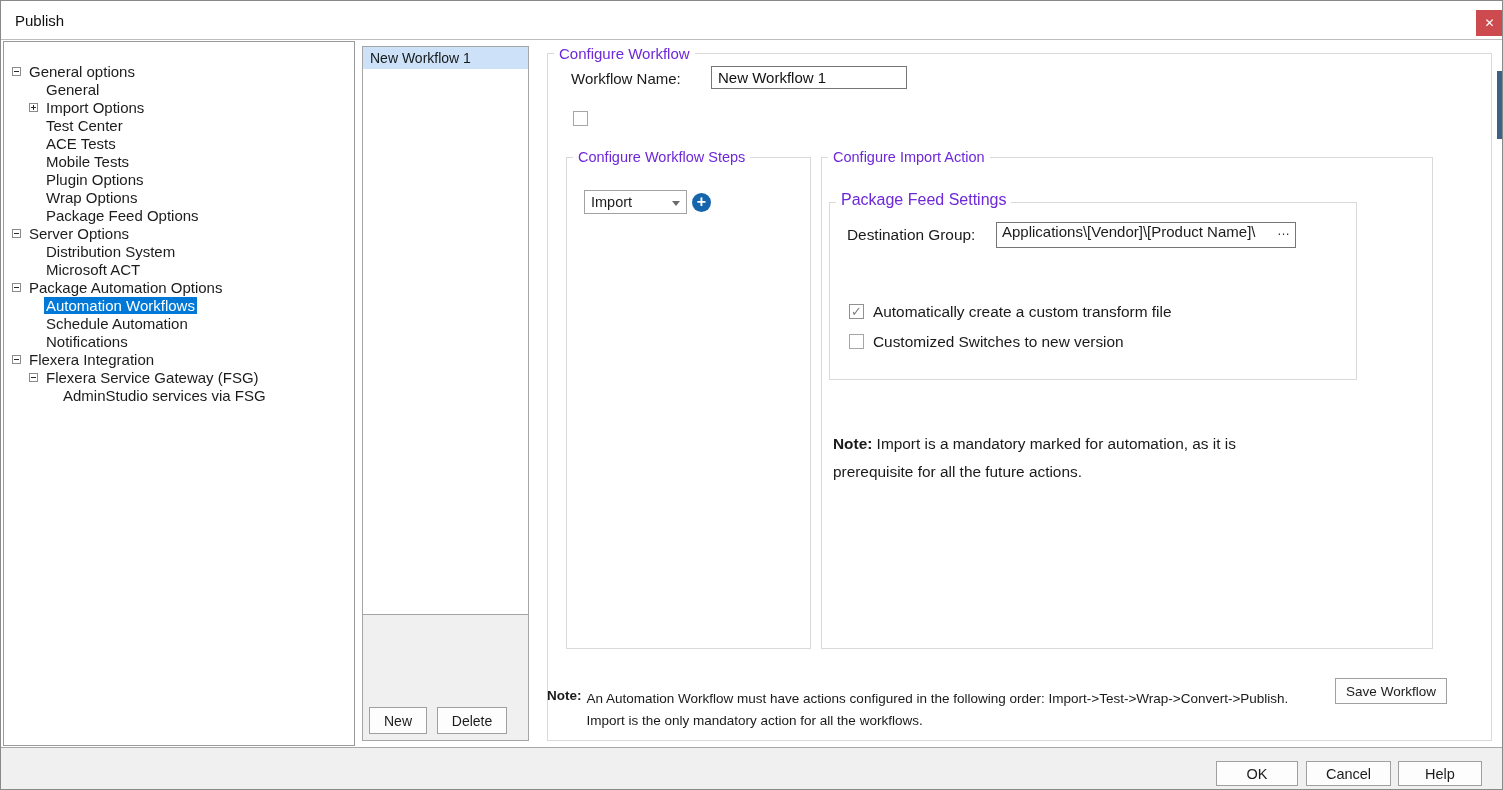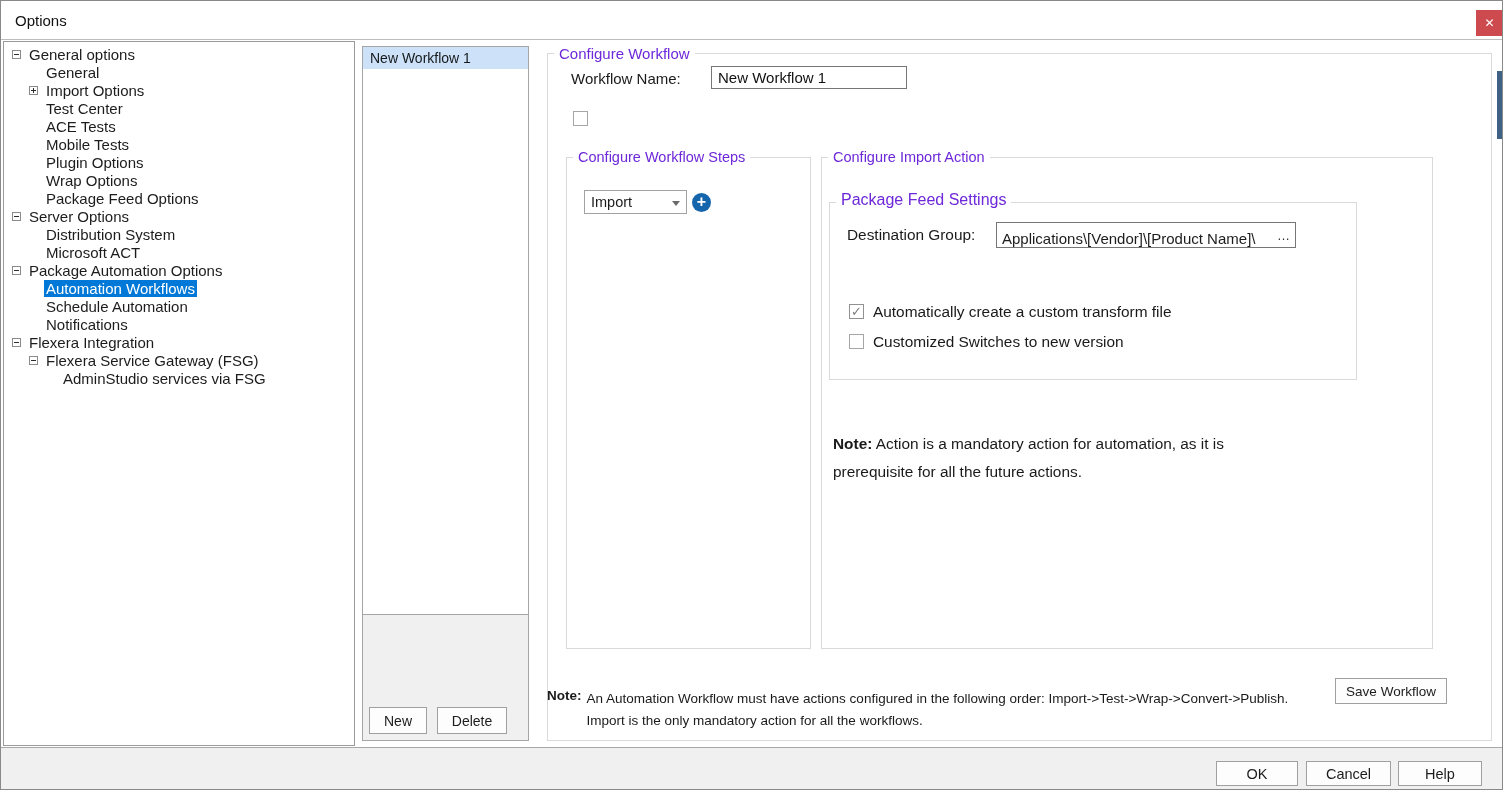--- a/index.html
+++ b/index.html
@@ -9,21 +9,21 @@
     position:relative; width:1503px; height:790px; background:#fff;
     border:1px solid #898989; overflow:hidden;
   }
   
   .titlebar{ position:absolute; left:0; top:0; width:1503px; height:39px; background:#fff; border-bottom:1px solid #bdbdbd; }
   .title{ position:absolute; left:14px; top:11px; font-size:15px; color:#111; }
   .closebtn{ position:absolute; left:1475px; top:9px; width:27px; height:26px; background:#cd4b4e;
     color:#fff; font-size:12px; font-weight:bold; text-align:center; line-height:26px; cursor:default;}
   
   .treepanel{ position:absolute; left:2px; top:40px; width:352px; height:705px; background:#fff;
-    border:1px solid #9a9a9a; padding-top:3px; overflow:hidden; }
+    border:1px solid #9a9a9a; padding-top:20px; overflow:hidden; }
   .trow{ display:flex; align-items:center; height:18px; font-size:15px; white-space:nowrap; }
   .lvl0{ padding-left:8px; } .lvl1{ padding-left:25px; } .lvl2{ padding-left:42px; }
   .exp{ position:relative; width:9px; height:9px; border:1px solid #8a8a8a; background:#fff; margin-right:6px; flex:0 0 9px; }
   .exp::before{ content:""; position:absolute; left:1px; top:3px; width:5px; height:1px; background:#2b2b2b; }
   .exp.plus::after{ content:""; position:absolute; left:3px; top:1px; width:1px; height:5px; background:#2b2b2b; }
   .exp.none{ visibility:hidden; }
   .tlabel{ padding:0 2px; }
   .tlabel.sel{ background:#0078d7; color:#fff; }
   
   .midpanel{ position:absolute; left:361px; top:45px; width:167px; height:695px; background:#f0f0f0; border:1px solid #a5a5a5; }
@@ -44,40 +44,40 @@
   .dropdown{ position:absolute; left:583px; top:189px; width:103px; height:24px; border:1px solid #a2a2a2;
     background:#fff; display:flex; align-items:center; }
   .ddvalue{ font-size:14.5px; padding-left:6px; flex:1; }
   .ddarrow{ position:relative; width:16px; height:100%; }
   .ddarrow::before{ content:""; position:absolute; right:6px; top:10px;
     border-left:4px solid transparent; border-right:4px solid transparent; border-top:5px solid #6b6b6b; }
   .plusbtn{ position:absolute; left:691px; top:192px; width:19px; height:19px; border-radius:50%;
     background:#1565ad; color:#fff; font-size:16px; font-weight:bold; text-align:center; line-height:18px; }
   
   .destfield{ position:absolute; left:995px; top:221px; width:300px; height:26px; border:1px solid #767676;
-    background:#fff; display:flex; align-items:flex-end; }
+    background:#fff; display:flex; align-items:flex-start; }
   .destvalue{ flex:1; font-size:15px; padding-left:5px; white-space:nowrap; overflow:hidden; }
   .browse{ font-size:13px; color:#333; padding:0 5px 4px 1px; }
   
   .note1{ position:absolute; left:832px; top:429px; width:432px; font-size:15.4px; line-height:28px; color:#1a1a1a; }
   .bottomnote{ position:absolute; left:546px; top:687px; width:780px; font-size:13.5px; color:#1a1a1a; display:flex; }
   .bottomnote b{ margin-right:5px; }
   .bnlines div{ line-height:22px; white-space:nowrap; }
   
   .scrollthumb{ position:absolute; left:1496px; top:70px; width:6px; height:68px; background:#3f6186; }
   
   .footer{ position:absolute; left:0; top:746px; width:1503px; height:44px; background:#f0f0f0; border-top:1px solid #a8a8a8; }
 </style>
 </head>
 <body>
 
 <div id="dialog">
 
   <div class="titlebar">
-    <span class="title">Options</span>
+    <span class="title">Publish</span>
     <div class="closebtn">✕</div>
   </div>
 
   <div class="treepanel">
     <div class="trow lvl0">
         <span class="exp"></span>
         <span class="tlabel">General options</span>
       </div>
     <div class="trow lvl1">
         <span class="exp none"></span>
@@ -188,21 +188,21 @@
     <span class="destvalue">Applications\[Vendor]\[Product Name]\</span>
     <span class="browse">…</span>
   </div>
 
   <div class="cbox" style="left:848px; top:303px; border-color:#919191;">✓</div>
   <span class="lbl" style="left:872px; top:302px; font-size:15.4px;">Automatically create a custom transform file</span>
 
   <div class="cbox" style="left:848px; top:333px;"></div>
   <span class="lbl" style="left:872px; top:332px; font-size:15.4px;">Customized Switches to new version</span>
 
-  <div class="note1"><b>Note:</b><span> Action is a mandatory action for automation, as it is prerequisite for all the future actions.</span></div>
+  <div class="note1"><b>Note:</b><span> Import is a mandatory marked for automation, as it is prerequisite for all the future actions.</span></div>
 
   <div class="bottomnote">
     <b>Note:</b>
     <div class="bnlines">
       <div>An Automation Workflow must have actions configured in the following order: Import-&gt;Test-&gt;Wrap-&gt;Convert-&gt;Publish.</div>
       <div>Import is the only mandatory action for all the workflows.</div>
     </div>
   </div>
   <button class="btn" style="left:1334px; top:677px; width:112px; height:26px; font-size:13.5px;">Save Workflow</button>
 

